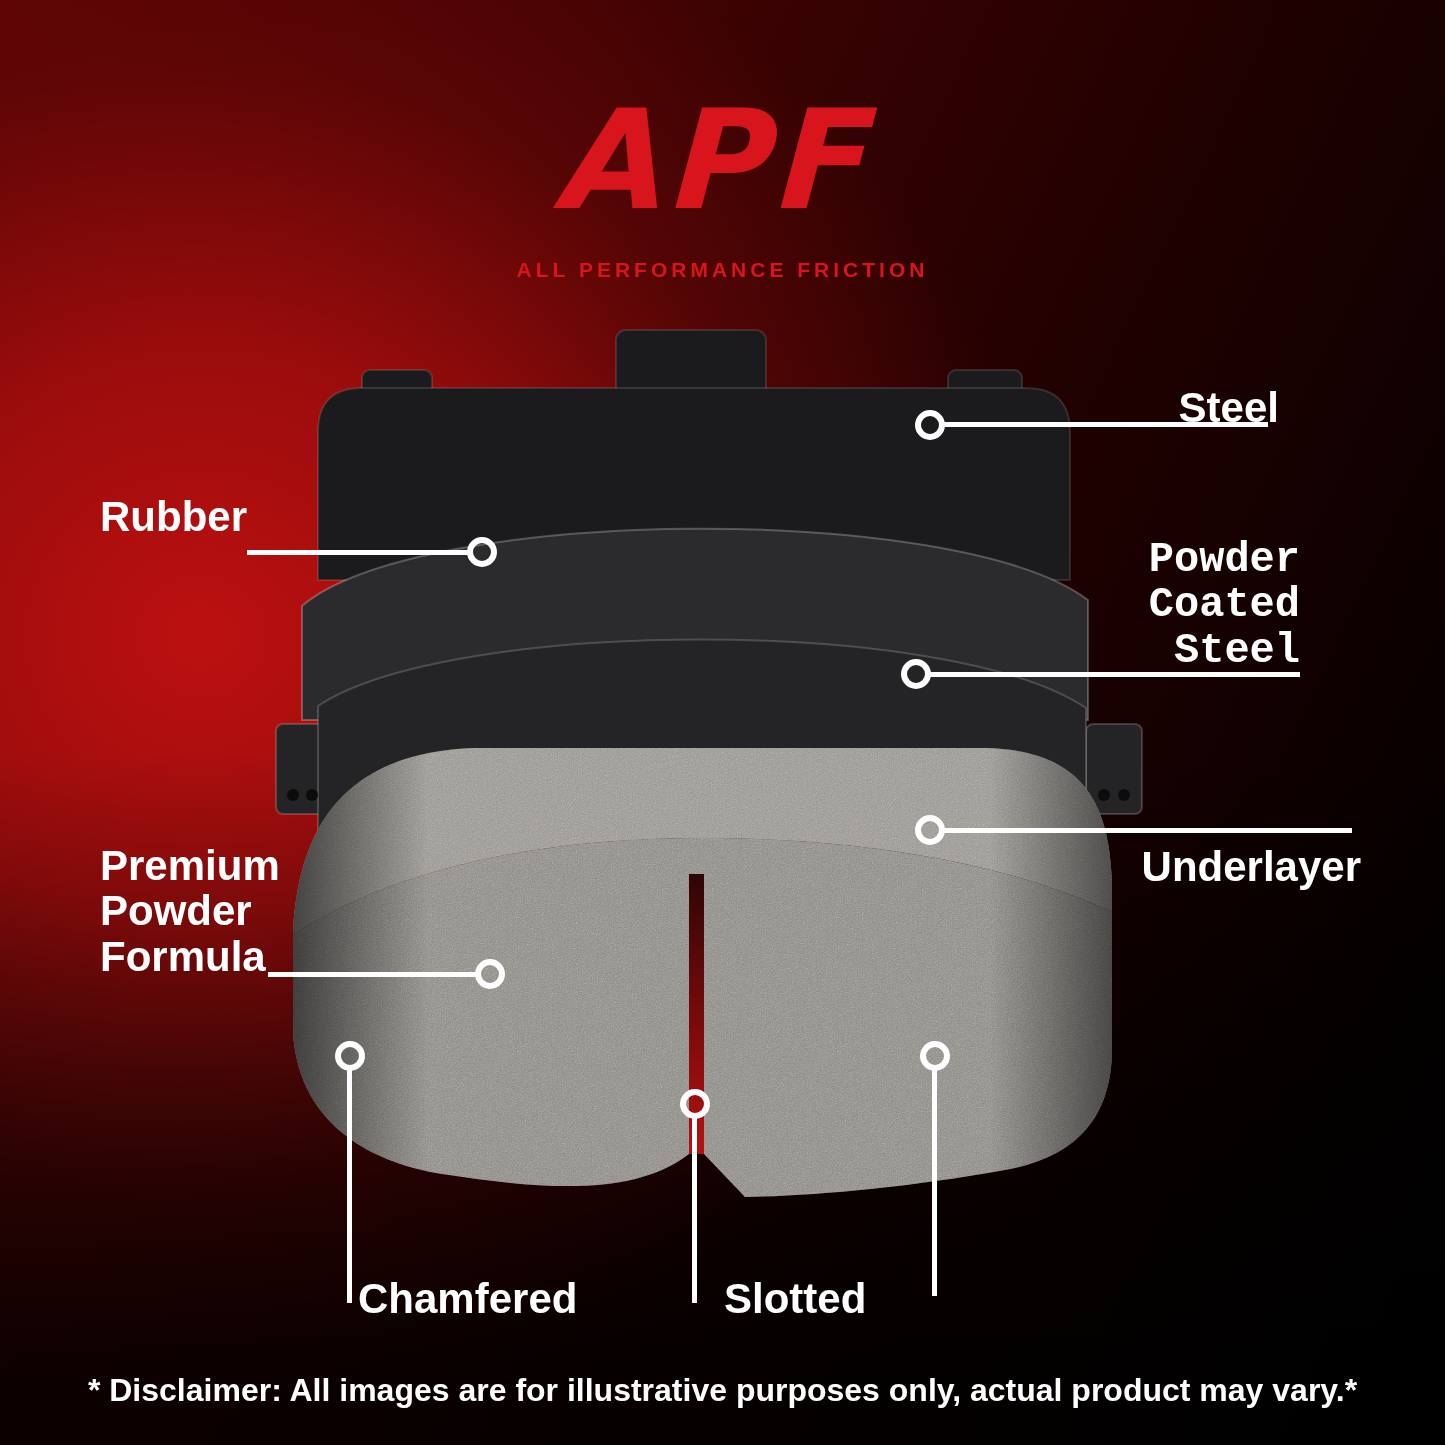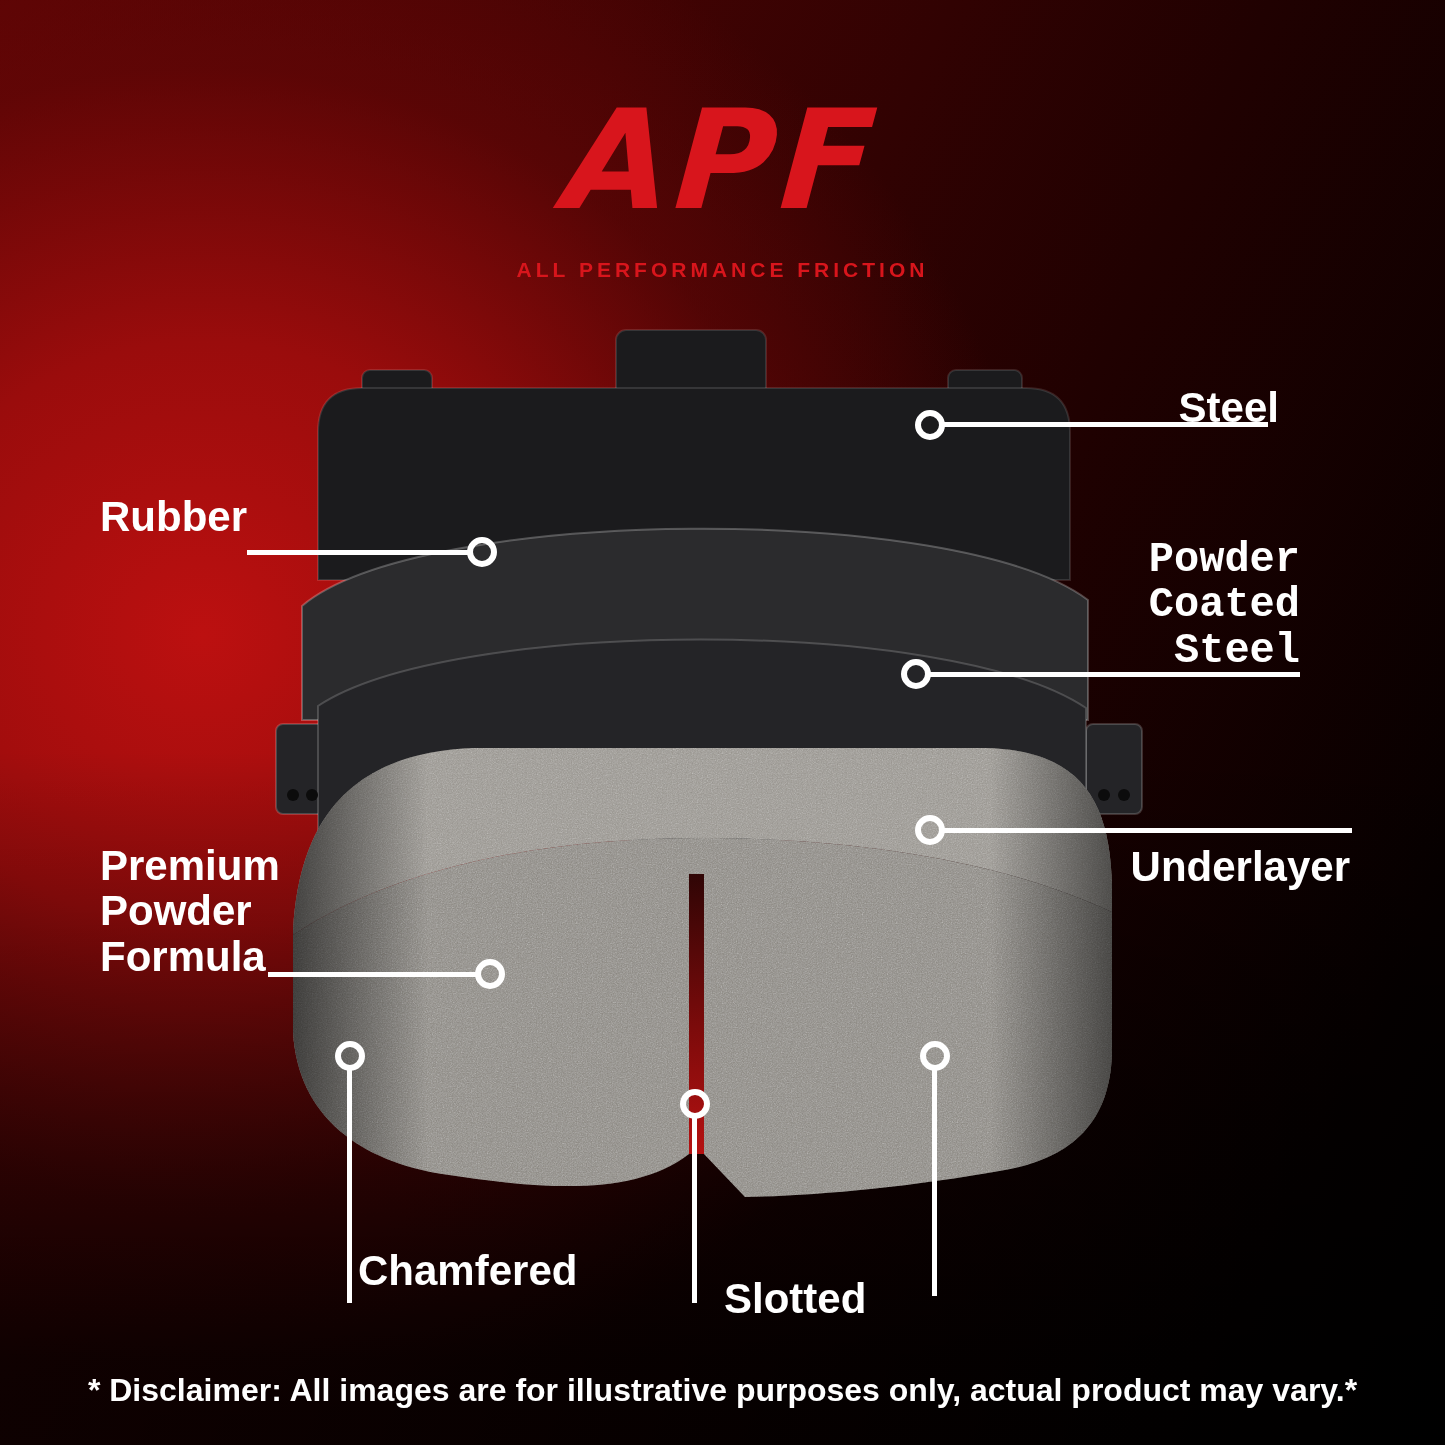--- a/index.html
+++ b/index.html
@@ -37,31 +37,31 @@
   .steel-marker{left:915px;top:410px;}
 
   .rubber-label{left:100px;top:494px;}
   .rubber-line{left:247px;top:550px;width:221px;}
   .rubber-marker{left:467px;top:537px;}
 
   .powder-label{right:145px;top:538px;width:190px;font-family:Liberation Mono, monospace;}
   .powder-line{left:930px;top:672px;width:370px;}
   .powder-marker{left:901px;top:659px;}
 
-  .underlayer-label{right:95px;top:844px;}
+  .underlayer-label{right:84px;top:844px;}
   .underlayer-line{left:944px;top:828px;width:408px;}
   .underlayer-marker{left:915px;top:815px;}
 
   .premium-label{left:100px;top:843px;width:210px;}
   .premium-line{left:268px;top:972px;width:208px;}
   .premium-marker{left:475px;top:959px;}
 
   .chamfered-marker{left:335px;top:1041px;}
   .chamfered-line{left:347px;top:1070px;height:233px;}
-  .chamfered-label{left:358px;top:1248px;text-align:right;}
+  .chamfered-label{left:358px;top:1276px;text-align:right;}
 
   .slotted-marker{left:680px;top:1089px;}
   .slotted-line{left:692px;top:1118px;height:185px;}
   .slotted-label{left:724px;top:1276px;text-align:center;}
 
   .scorched-marker{left:920px;top:1041px;}
   .scorched-line{left:932px;top:1070px;height:226px;}
   .scorched-label{left:944px;top:1270px;}
 
   .disclaimer{

